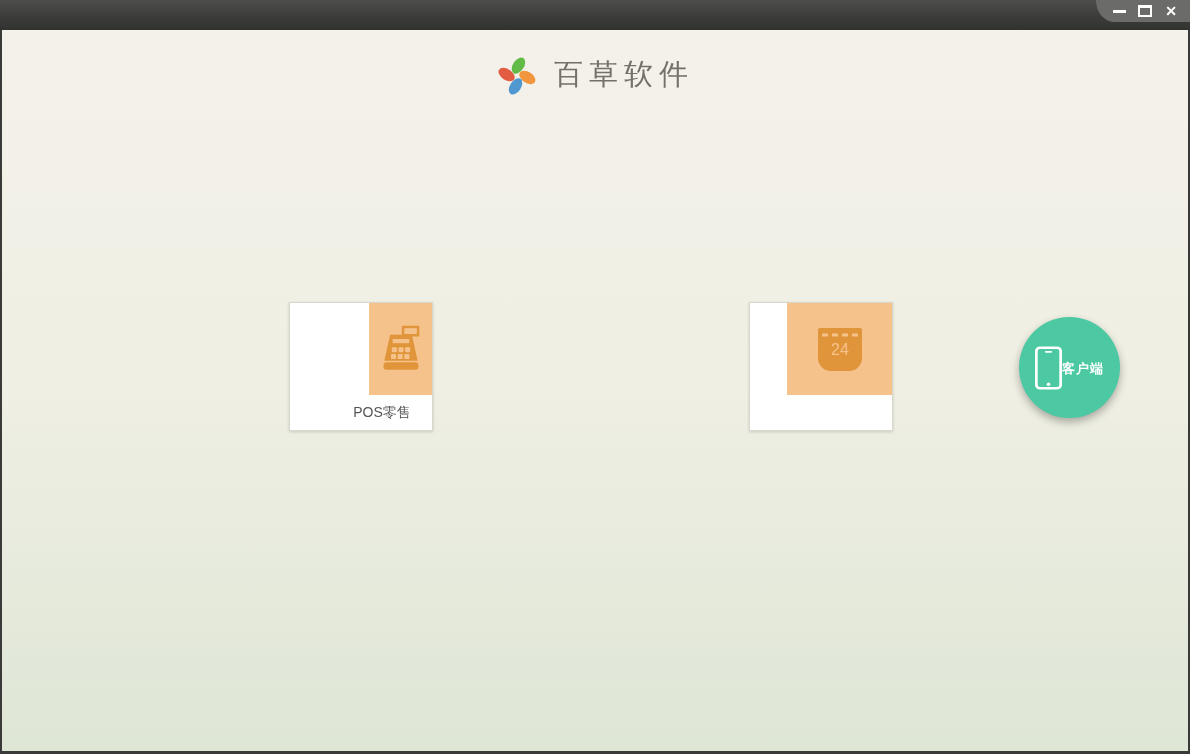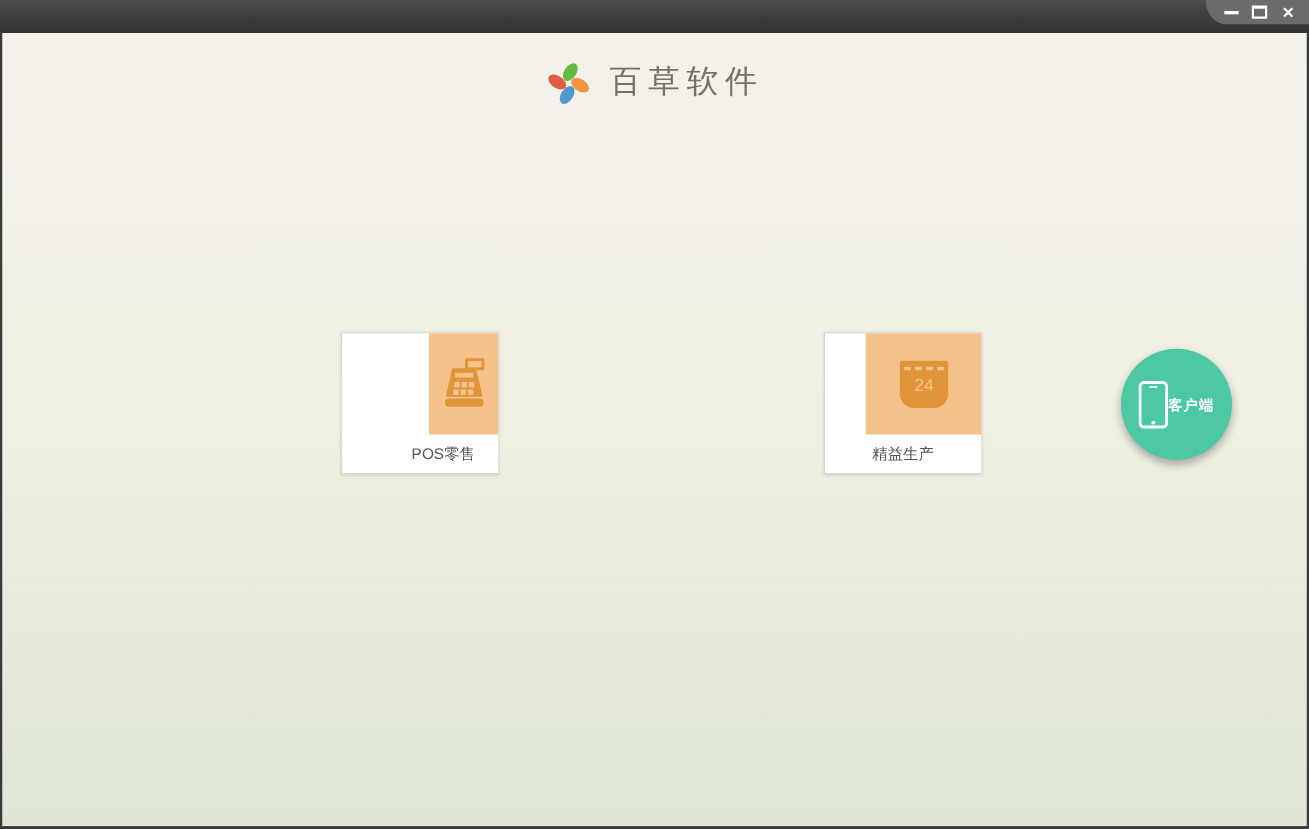--- a/index.html
+++ b/index.html
@@ -38,21 +38,21 @@
   .logo{width:42px;height:42px;}
   .app-title{
     font-family:"DejaVu Serif",serif;font-size:29px;color:#73716a;letter-spacing:6px;
   }
   
   .card{
     position:absolute;top:272px;width:144px;height:129px;box-sizing:border-box;
     background:#fff;border:1px solid #d9d6cb;box-shadow:0 1px 3px rgba(0,0,0,.14);
     cursor:pointer;
   }
-  .card.c0{left:308px;padding-left:42px;} .card.c1{left:521px;} .card.c2{left:747px;}
+  .card.c0{left:287px;padding-left:42px;} .card.c1{left:521px;} .card.c2{left:747px;}
   .tile{height:92px;display:flex;align-items:center;justify-content:center;margin-left:37px;}
   .card-label{
     height:35px;display:flex;align-items:center;justify-content:center;
     font-size:14px;color:#555555;
   }
   
   .client-circle{
     position:absolute;left:1017px;top:287px;width:101px;height:101px;border-radius:50%;
     box-shadow:0 4px 8px rgba(0,0,0,.3);cursor:pointer;
     display:flex;flex-direction:row;align-items:center;justify-content:center;
@@ -123,21 +123,20 @@
 
 
     <div class="card c2">
       <div class="tile" style="background: rgb(246, 194, 139);">
         <svg width="46" height="44" viewBox="0 0 46 44">
           <path d="M1,3 a2,2 0 0 1 2,-2 h40 a2,2 0 0 1 2,2 v28 a13,13 0 0 1 -13,13 h-18 a13,13 0 0 1 -13,-13 Z" fill="#e0953a"></path>
           <line x1="5" y1="8" x2="41" y2="8" stroke-width="3" stroke-dasharray="6,4" stroke="#f6c28b"></line>
           <text x="23" y="28" text-anchor="middle" font-size="16" font-family="Liberation Sans, sans-serif" fill="#f6c28b">24</text>
         </svg>
       </div>
-      <div class="card-label">精益生产</div>
     </div>
 
     <div class="client-circle" style="background: rgb(76, 200, 162);">
       <svg width="27" height="44" viewBox="0 0 30 48">
         <rect x="1.5" y="1.5" width="27" height="45" rx="4" fill="none" stroke="#ffffff" stroke-width="3"></rect>
         <rect x="11" y="5" width="8" height="2" rx="1" fill="#ffffff"></rect>
         <circle cx="15" cy="42" r="2" fill="#ffffff"></circle>
       </svg>
       <div class="client-label">客户端</div>
     </div>

